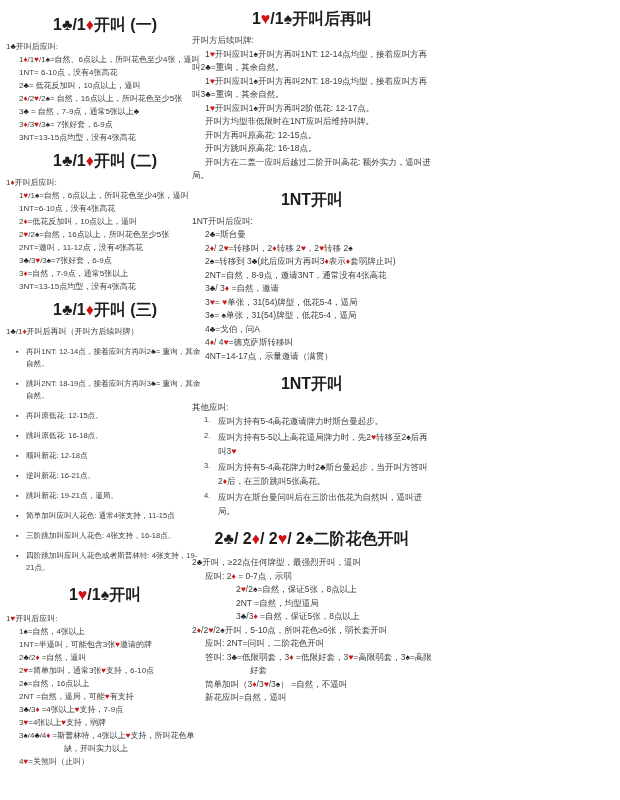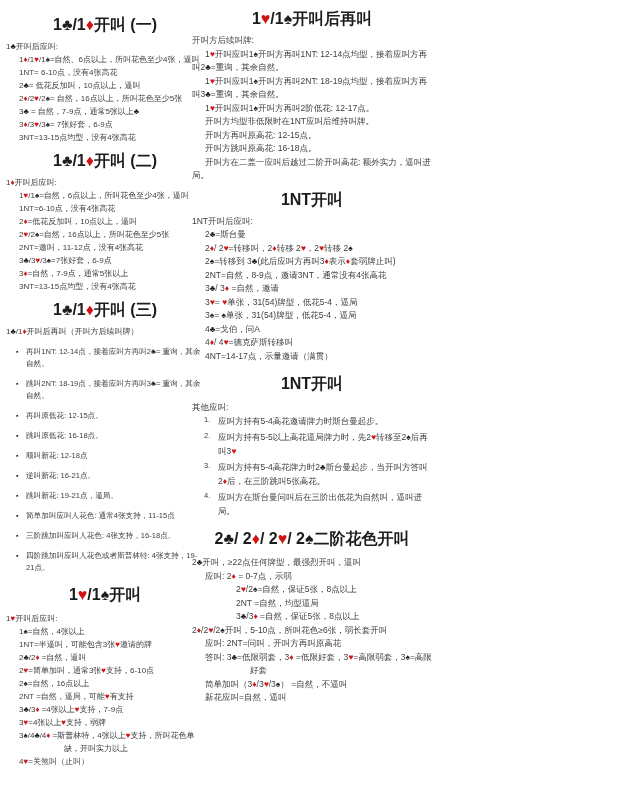--- a/index.html
+++ b/index.html
@@ -114,18 +114,18 @@
       <div class="ln num"><span class="no">2.</span>应叫方持有5-5以上高花逼局牌力时，先2<span class="rs">♥</span>转移至2<span class="bs">♠</span>后再叫3<span class="rs">♥</span></div>
       <div class="ln num"><span class="no">3.</span>应叫方持有5-4高花牌力时2<span class="bs">♣</span>斯台曼起步，当开叫方答叫2<span class="rs">♦</span>后，在三阶跳叫5张高花。</div>
       <div class="ln num"><span class="no">4.</span>应叫方在斯台曼问叫后在三阶出低花为自然叫，逼叫进局。</div>
       <div class="hd hd-lg">2<span class="bs">♣</span>/ 2<span class="rs">♦</span>/ 2<span class="rs">♥</span>/ 2<span class="bs">♠</span>二阶花色开叫</div>
       <div class="ln t0">2<span class="bs">♣</span>开叫，≥22点任何牌型，最强烈开叫，逼叫</div>
       <div class="ln t1">应叫: 2<span class="rs">♦</span> = 0-7点，示弱</div>
       <div class="ln t2">2<span class="rs">♥</span>/2<span class="bs">♠</span>=自然，保证5张，8点以上</div>
       <div class="ln t2">2NT =自然，均型逼局</div>
       <div class="ln t2">3<span class="bs">♣</span>/3<span class="rs">♦</span> =自然，保证5张，8点以上</div>
       <div class="ln t0">2<span class="rs">♦</span>/2<span class="rs">♥</span>/2<span class="bs">♠</span>开叫，5-10点，所叫花色≥6张，弱长套开叫</div>
-      <div class="ln t1">应叫: 2NT=问叫，开叫方再叫原高花</div>
+      <div class="ln t1">应叫: 2NT=问叫，二阶花色开叫</div>
       <div class="ln th">答叫: 3<span class="bs">♣</span>=低限弱套，3<span class="rs">♦</span> =低限好套，3<span class="rs">♥</span>=高限弱套，3<span class="bs">♠</span>=高限好套</div>
       <div class="ln t1">简单加叫（3<span class="rs">♦</span>/3<span class="rs">♥</span>/3<span class="bs">♠</span>） =自然，不逼叫</div>
       <div class="ln t1">新花应叫=自然，逼叫</div>
     </div>
 </div>
 
 </body></html>

